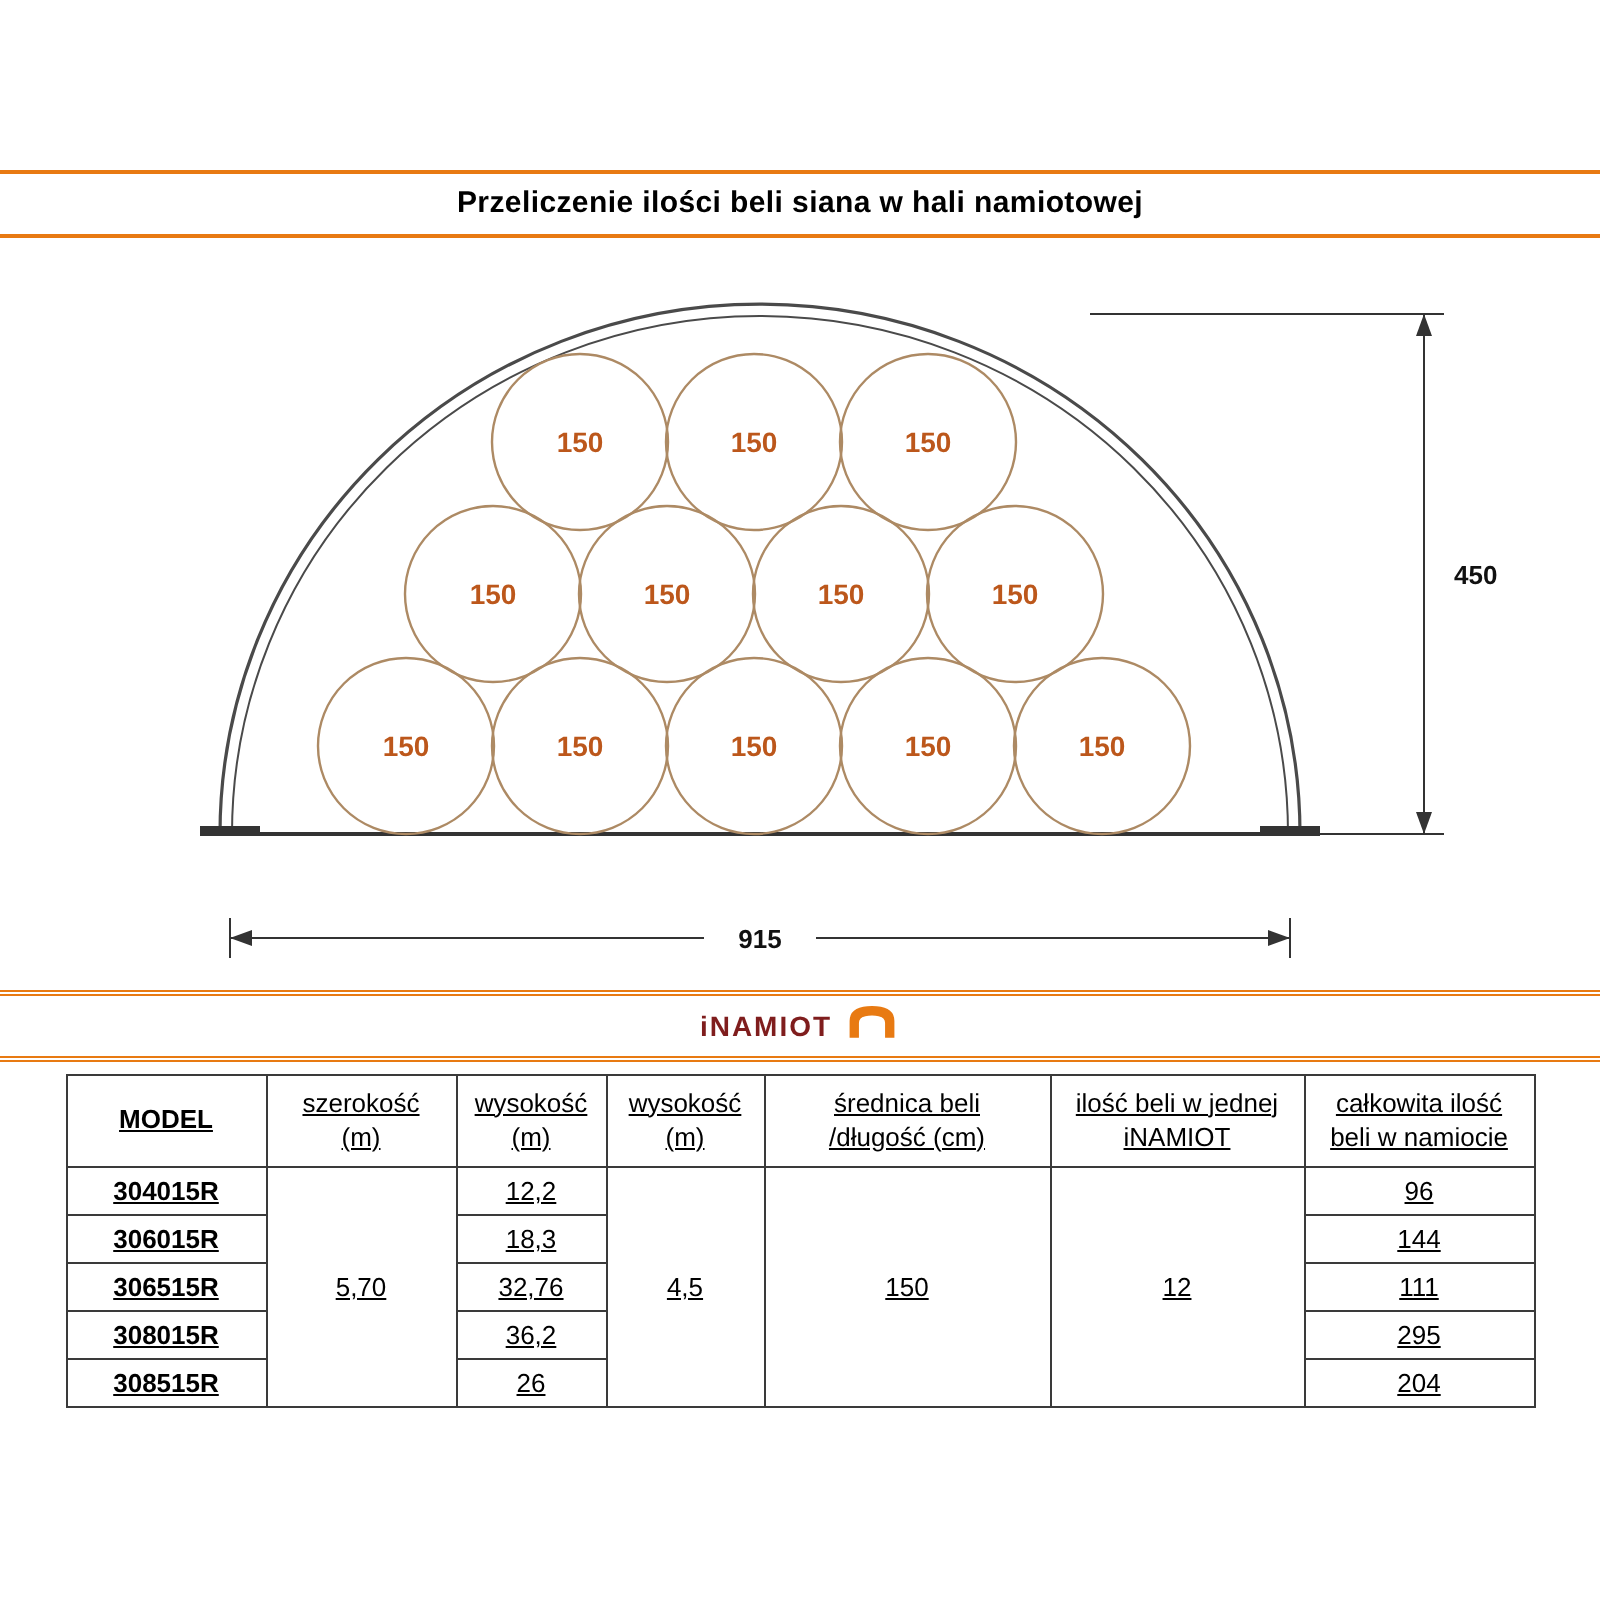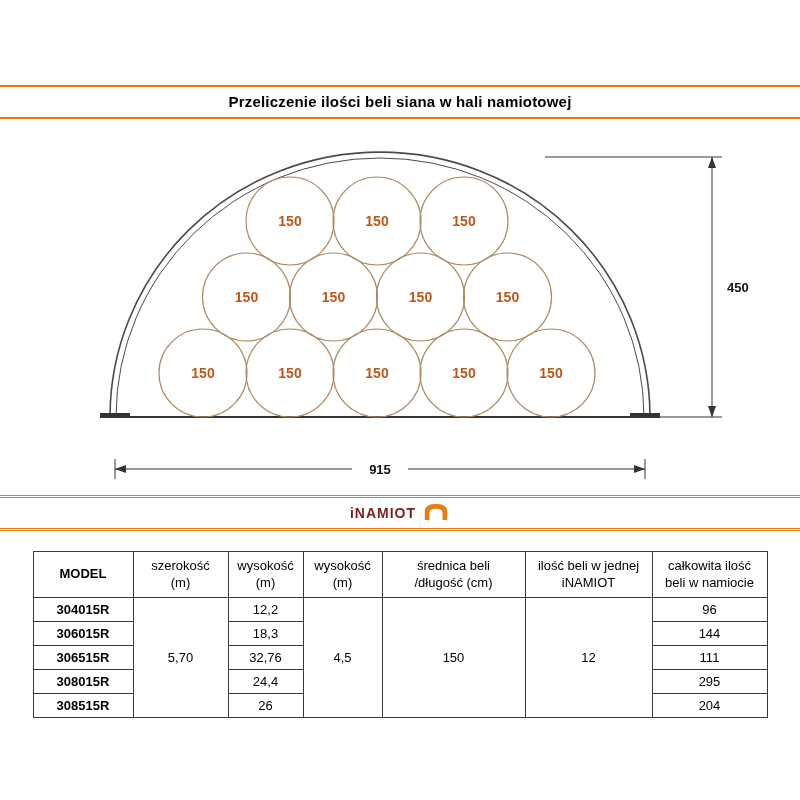--- a/index.html
+++ b/index.html
@@ -51,21 +51,22 @@
     color:#7f1d1d;
     letter-spacing:1px;
   }
   .logo-icon { display:inline-block; }
 
   
   table.spec {
     border-collapse:collapse;
     table-layout:fixed;
     width:734px;
-    margin:20px auto 0 auto;
+    margin:6px auto 0 auto;
+    text-decoration:underline;
   }
   table.spec th, table.spec td {
     border:1px solid #3a3a3a;
     text-align:center;
     vertical-align:middle;
     font-size:13px;
     padding:2px 3px;
     background:#fff;
   }
   table.spec th {
@@ -209,21 +210,21 @@
       <td>18,3</td>
       <td>144</td>
     </tr>
     <tr>
       <td class="model-cell">306515R</td>
       <td>32,76</td>
       <td>111</td>
     </tr>
     <tr>
       <td class="model-cell">308015R</td>
-      <td>24,4</td>
+      <td>36,2</td>
       <td>295</td>
     </tr>
     <tr>
       <td class="model-cell">308515R</td>
       <td>26</td>
       <td>204</td>
     </tr>
   </tbody>
 </table>
 

